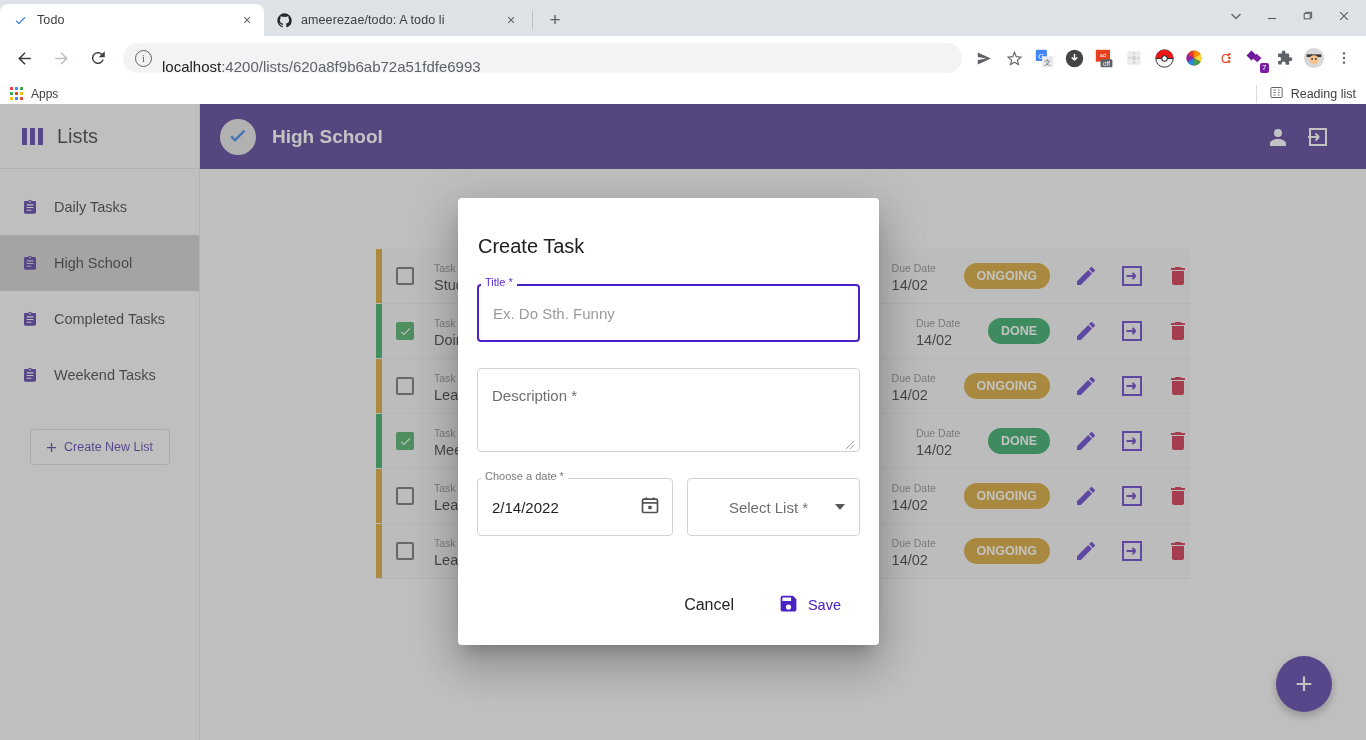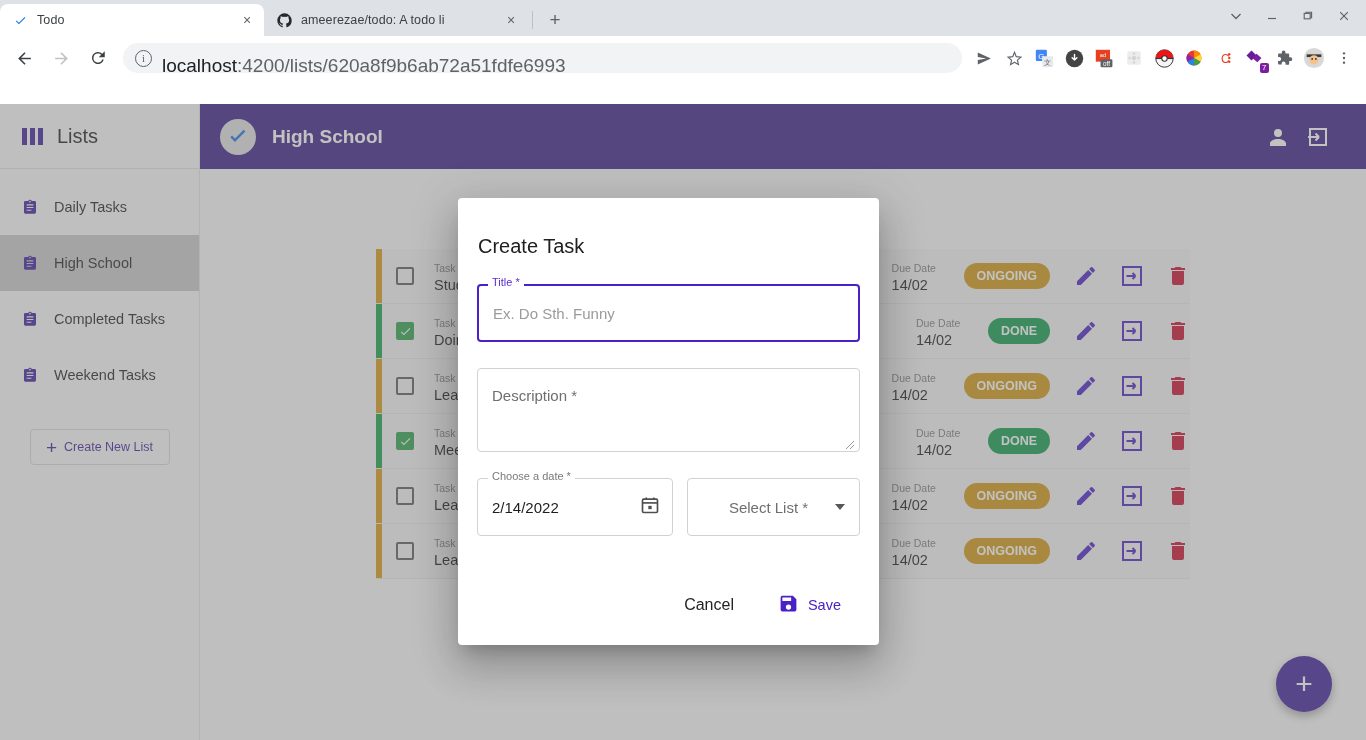--- a/index.html
+++ b/index.html
@@ -72,21 +72,21 @@
     display: flex; align-items: center; padding: 0 12px 0 12px;
     margin: 0 6px 0 4px; min-width: 0;
   }
   .omni-info {
     width: 17px; height: 17px; border-radius: 50%;
     border: 1.4px solid #5f6368; color: #5f6368;
     font-size: 11px; display: flex; align-items: center;
     justify-content: center; margin-right: 10px; flex: 0 0 17px;
     font-family: "Liberation Serif", serif;
   }
-  .omni-url { font-size: 19px; color: #5f6368; white-space: nowrap; margin-top: 16px; }
+  .omni-url { font-size: 15px; color: #5f6368; white-space: nowrap; margin-top: 16px; }
   .omni-url b { color: #202124; font-weight: 400; }
   .tb-icon {
     width: 28px; height: 28px; margin-left: 2px; flex: 0 0 28px;
     display: flex; align-items: center; justify-content: center;
     position: relative;
   }
 
   .bookmarks {
     height: 28px; background: #ffffff; display: flex; align-items: center;
     padding: 0 10px; border-bottom: 1px solid #dadce0;
@@ -196,21 +196,21 @@
   }
   .modal-title { font-size: 20px; color: #202020; margin: 18px 0 0 1px; }
 
   .field { position: relative; margin-top: 26px; }
   .outline {
     border: 1px solid #d2d2d2; border-radius: 4px; width: 100%;
     background: #ffffff;
   }
   .outline.focused { border: 2px solid #4a21c4; }
   .float-label {
-    position: absolute; top: -7px; left: 11px; background: #ffffff;
+    position: absolute; top: -7px; left: 4px; background: #ffffff;
     padding: 0 4px; font-size: 11px; color: #7a7a7a; line-height: 1;
   }
   .float-label.focused { color: #5a2bd6; }
   .input-box {
     height: 54px; display: flex; align-items: center; padding: 0 14px;
     font-size: 15px; color: #9b9b9b;
   }
   .textarea-box {
     height: 82px; padding: 18px 14px 0 14px; font-size: 15px; color: #6e6e6e;
     position: relative;
@@ -412,20 +412,46 @@
     </div>
     <div class="tb-icon">
       <svg width="16" height="16" viewBox="0 0 24 24">
           <circle cx="12" cy="5" r="1.8" fill="#5f6368"></circle>
           <circle cx="12" cy="12" r="1.8" fill="#5f6368"></circle>
           <circle cx="12" cy="19" r="1.8" fill="#5f6368"></circle>
         </svg>
     </div>
   </div>
 
+  <div class="bookmarks">
+    <div class="bm-apps">
+      <span class="apps-grid">
+        <i style="background:#ea4335"></i>
+          <i style="background:#4285f4"></i>
+          <i style="background:#34a853"></i>
+        <i style="background:#34a853"></i>
+          <i style="background:#ea4335"></i>
+          <i style="background:#fbbc05"></i>
+        <i style="background:#fbbc05"></i>
+          <i style="background:#4285f4"></i>
+          <i style="background:#ea4335"></i>
+      </span>
+      <span>Apps</span>
+    </div>
+    <div class="bm-spacer"></div>
+    <div class="reading-list">
+      <span>
+        <svg width="15" height="15" viewBox="0 0 24 24">
+            <rect x="3" y="4" width="18" height="16" rx="1.6" fill="none" stroke="#5f6368" stroke-width="1.6"></rect>
+            <path d="M7 8h4M7 12h4M7 16h4M14 8h3M14 12h3M14 16h3" stroke="#5f6368" stroke-width="1.4"></path>
+          </svg>
+      </span>
+      <span>Reading list</span>
+    </div>
+  </div>
 
   <div class="viewport">
     <div class="page">
 
       <div class="sidebar">
         <div class="sidebar-head">
           <span class="bars-icon">
               <i></i>
               <i></i>
               <i></i>

